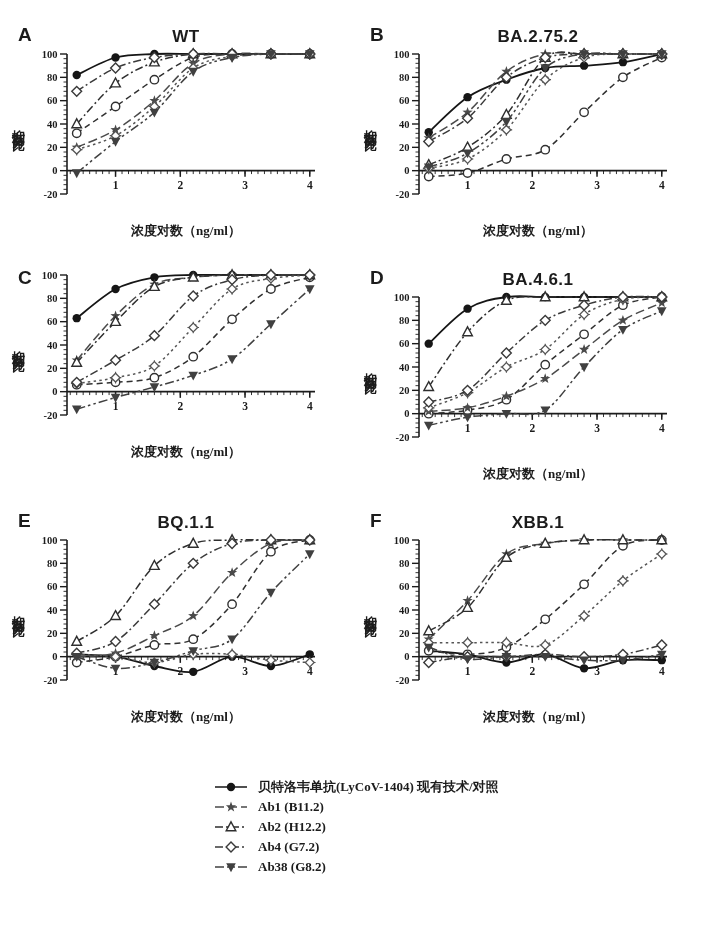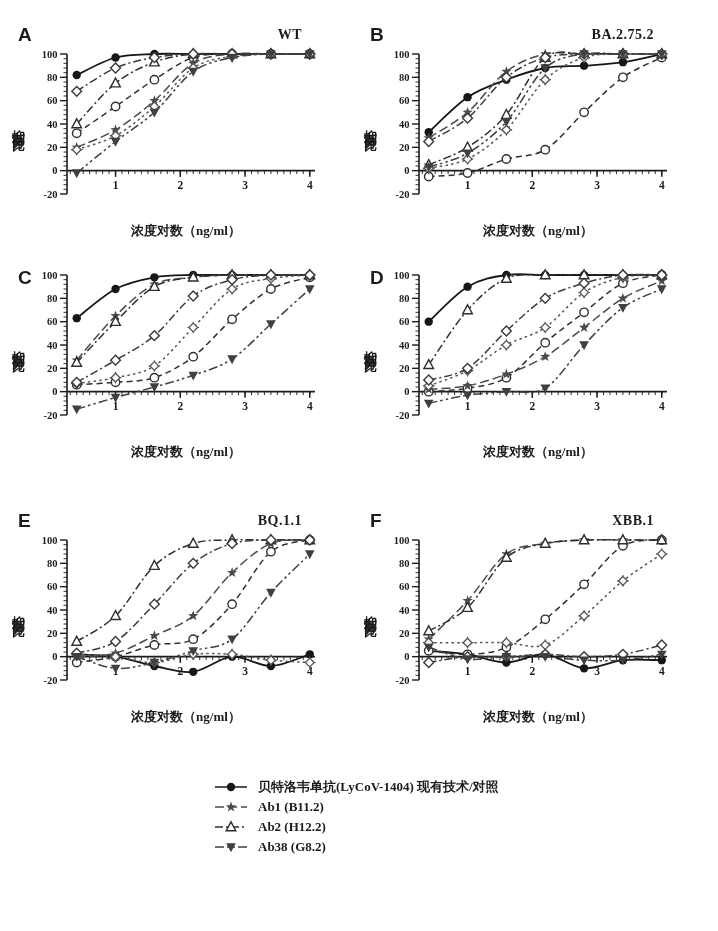--- a/index.html
+++ b/index.html
@@ -7,22 +7,22 @@
     width:718px;height:931px;background:#ffffff;color:#1c1c1c;
     font-family:"Liberation Serif",serif;overflow:hidden;position:relative;
   }
   .panels{display:grid;grid-template-columns:352px 352px;padding:22px 0 0 10px;}
   .panel{position:relative;width:350px;height:243px;}
   .plabel{
     position:absolute;left:8px;top:2px;font-family:"Liberation Sans",sans-serif;
     font-weight:700;font-size:19px;
   }
   .ptitle{
-    margin-left:60px;width:232px;text-align:right;height:17px;padding-top:5px;
-    font-family:Liberation Serif, serif;font-weight:700;font-size:14px;letter-spacing:.5px;
+    margin-left:60px;width:232px;text-align:center;height:17px;padding-top:5px;
+    font-family:Liberation Sans, sans-serif;font-weight:700;font-size:17px;letter-spacing:.5px;
   }
   .prow{display:flex;}
   .ylabel{
     width:17px;height:145px;margin-top:8px;writing-mode:vertical-rl;text-orientation:upright;
     text-align:center;font-weight:700;font-size:13px;letter-spacing:2px;
   }
   svg.plot{display:block;}
   .xlabel{margin-left:58px;width:236px;text-align:center;font-weight:700;font-size:13px;margin-top:0px;}
   .legend{margin:26px 0 0 213px;}
   .lrow{display:flex;align-items:center;height:20px;}
@@ -850,20 +850,21 @@
               <path d="M282.7631578947369,29.2L287.5631578947369,20.3L277.96315789473687,20.3Z" fill="#404040"></path>
             </g>
           </g>
         </svg>
     </div>
     <div class="xlabel">浓度对数（ng/ml）</div>
   </section>
 
   <section class="panel">
     <div class="plabel">D</div>
+    <div class="ptitle">BA.4.6.1</div>
     <div class="prow">
       <div class="ylabel">抑制百分比</div>
       <svg class="plot" width="292" height="178" viewBox="0 0 292 178">
           <g>
             <line x1="40" y1="10" x2="40" y2="150" stroke="#1c1c1c" stroke-width="1.6"></line>
             <line x1="40" y1="126.66666666666667" x2="288" y2="126.66666666666667" stroke="#1c1c1c" stroke-width="1.8"></line>
             <line x1="36.5" y1="145.33333333333334" x2="40" y2="145.33333333333334" stroke="#1c1c1c" stroke-width="0.9"></line>
             <line x1="36.5" y1="140.66666666666669" x2="40" y2="140.66666666666669" stroke="#1c1c1c" stroke-width="0.9"></line>
             <line x1="36.5" y1="136" x2="40" y2="136" stroke="#1c1c1c" stroke-width="0.9"></line>
             <line x1="36.5" y1="131.33333333333334" x2="40" y2="131.33333333333334" stroke="#1c1c1c" stroke-width="0.9"></line>
@@ -1701,20 +1702,29 @@
       <svg width="36" height="16" viewBox="0 0 36 16">
         <line x1="2" y1="8" x2="34" y2="8" stroke="#2e2e2e" stroke-width="1.5" stroke-dasharray="8,3,2,3"></line>
         <g>
           <path d="M18,2.8L22.8,11.7L13.2,11.7Z" fill="#fff" stroke="#2e2e2e" stroke-width="1.4"></path>
         </g>
       </svg>
       <span class="ltext">Ab2 (H12.2)</span>
     </div>
     <div class="lrow">
       <svg width="36" height="16" viewBox="0 0 36 16">
+        <line x1="2" y1="8" x2="34" y2="8" stroke="#3a3a3a" stroke-width="1.5" stroke-dasharray="8,3,2,3"></line>
+        <g>
+          <path d="M18,3.0999999999999996L22.9,8L18,12.9L13.1,8Z" fill="#fff" stroke="#3a3a3a" stroke-width="1.4"></path>
+        </g>
+      </svg>
+      <span class="ltext">Ab4 (G7.2)</span>
+    </div>
+    <div class="lrow">
+      <svg width="36" height="16" viewBox="0 0 36 16">
         <line x1="2" y1="8" x2="34" y2="8" stroke="#404040" stroke-width="1.5" stroke-dasharray="9,3,2.5,3,2.5,3"></line>
         <g>
           <path d="M18,13.2L22.8,4.3L13.2,4.3Z" fill="#404040"></path>
         </g>
       </svg>
       <span class="ltext">Ab38 (G8.2)</span>
     </div>
   </div>
 
 </body></html>

